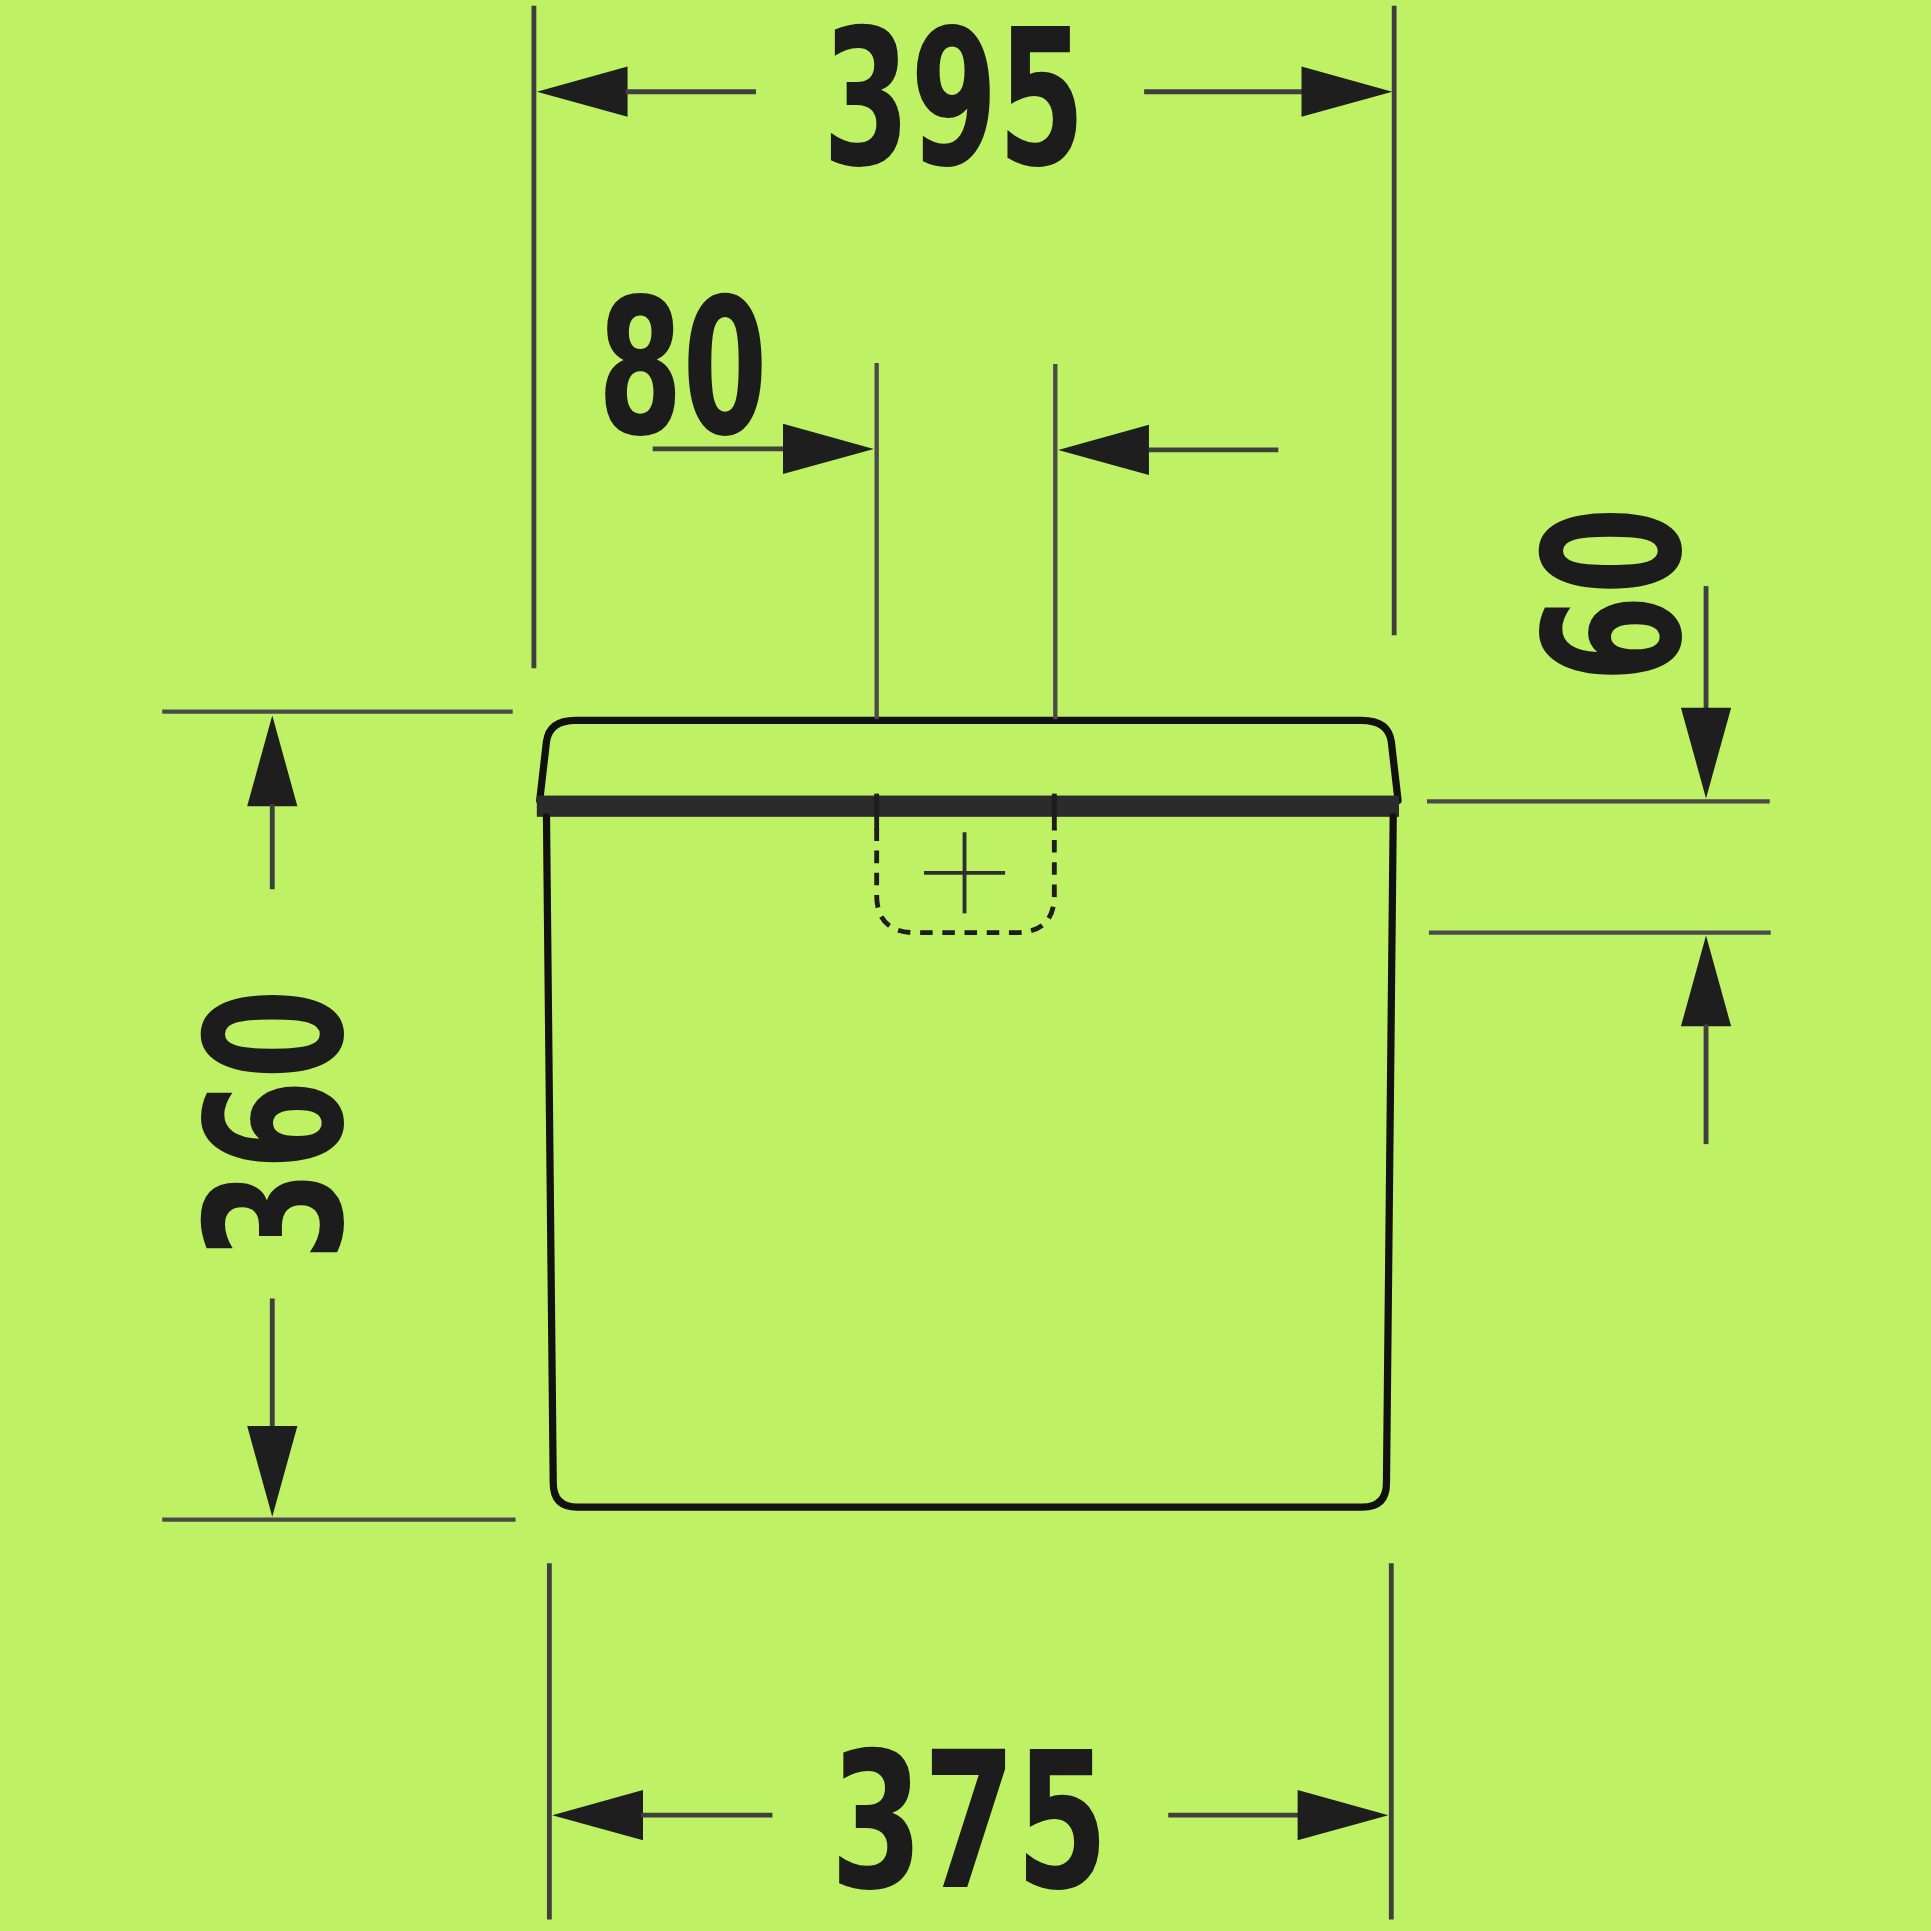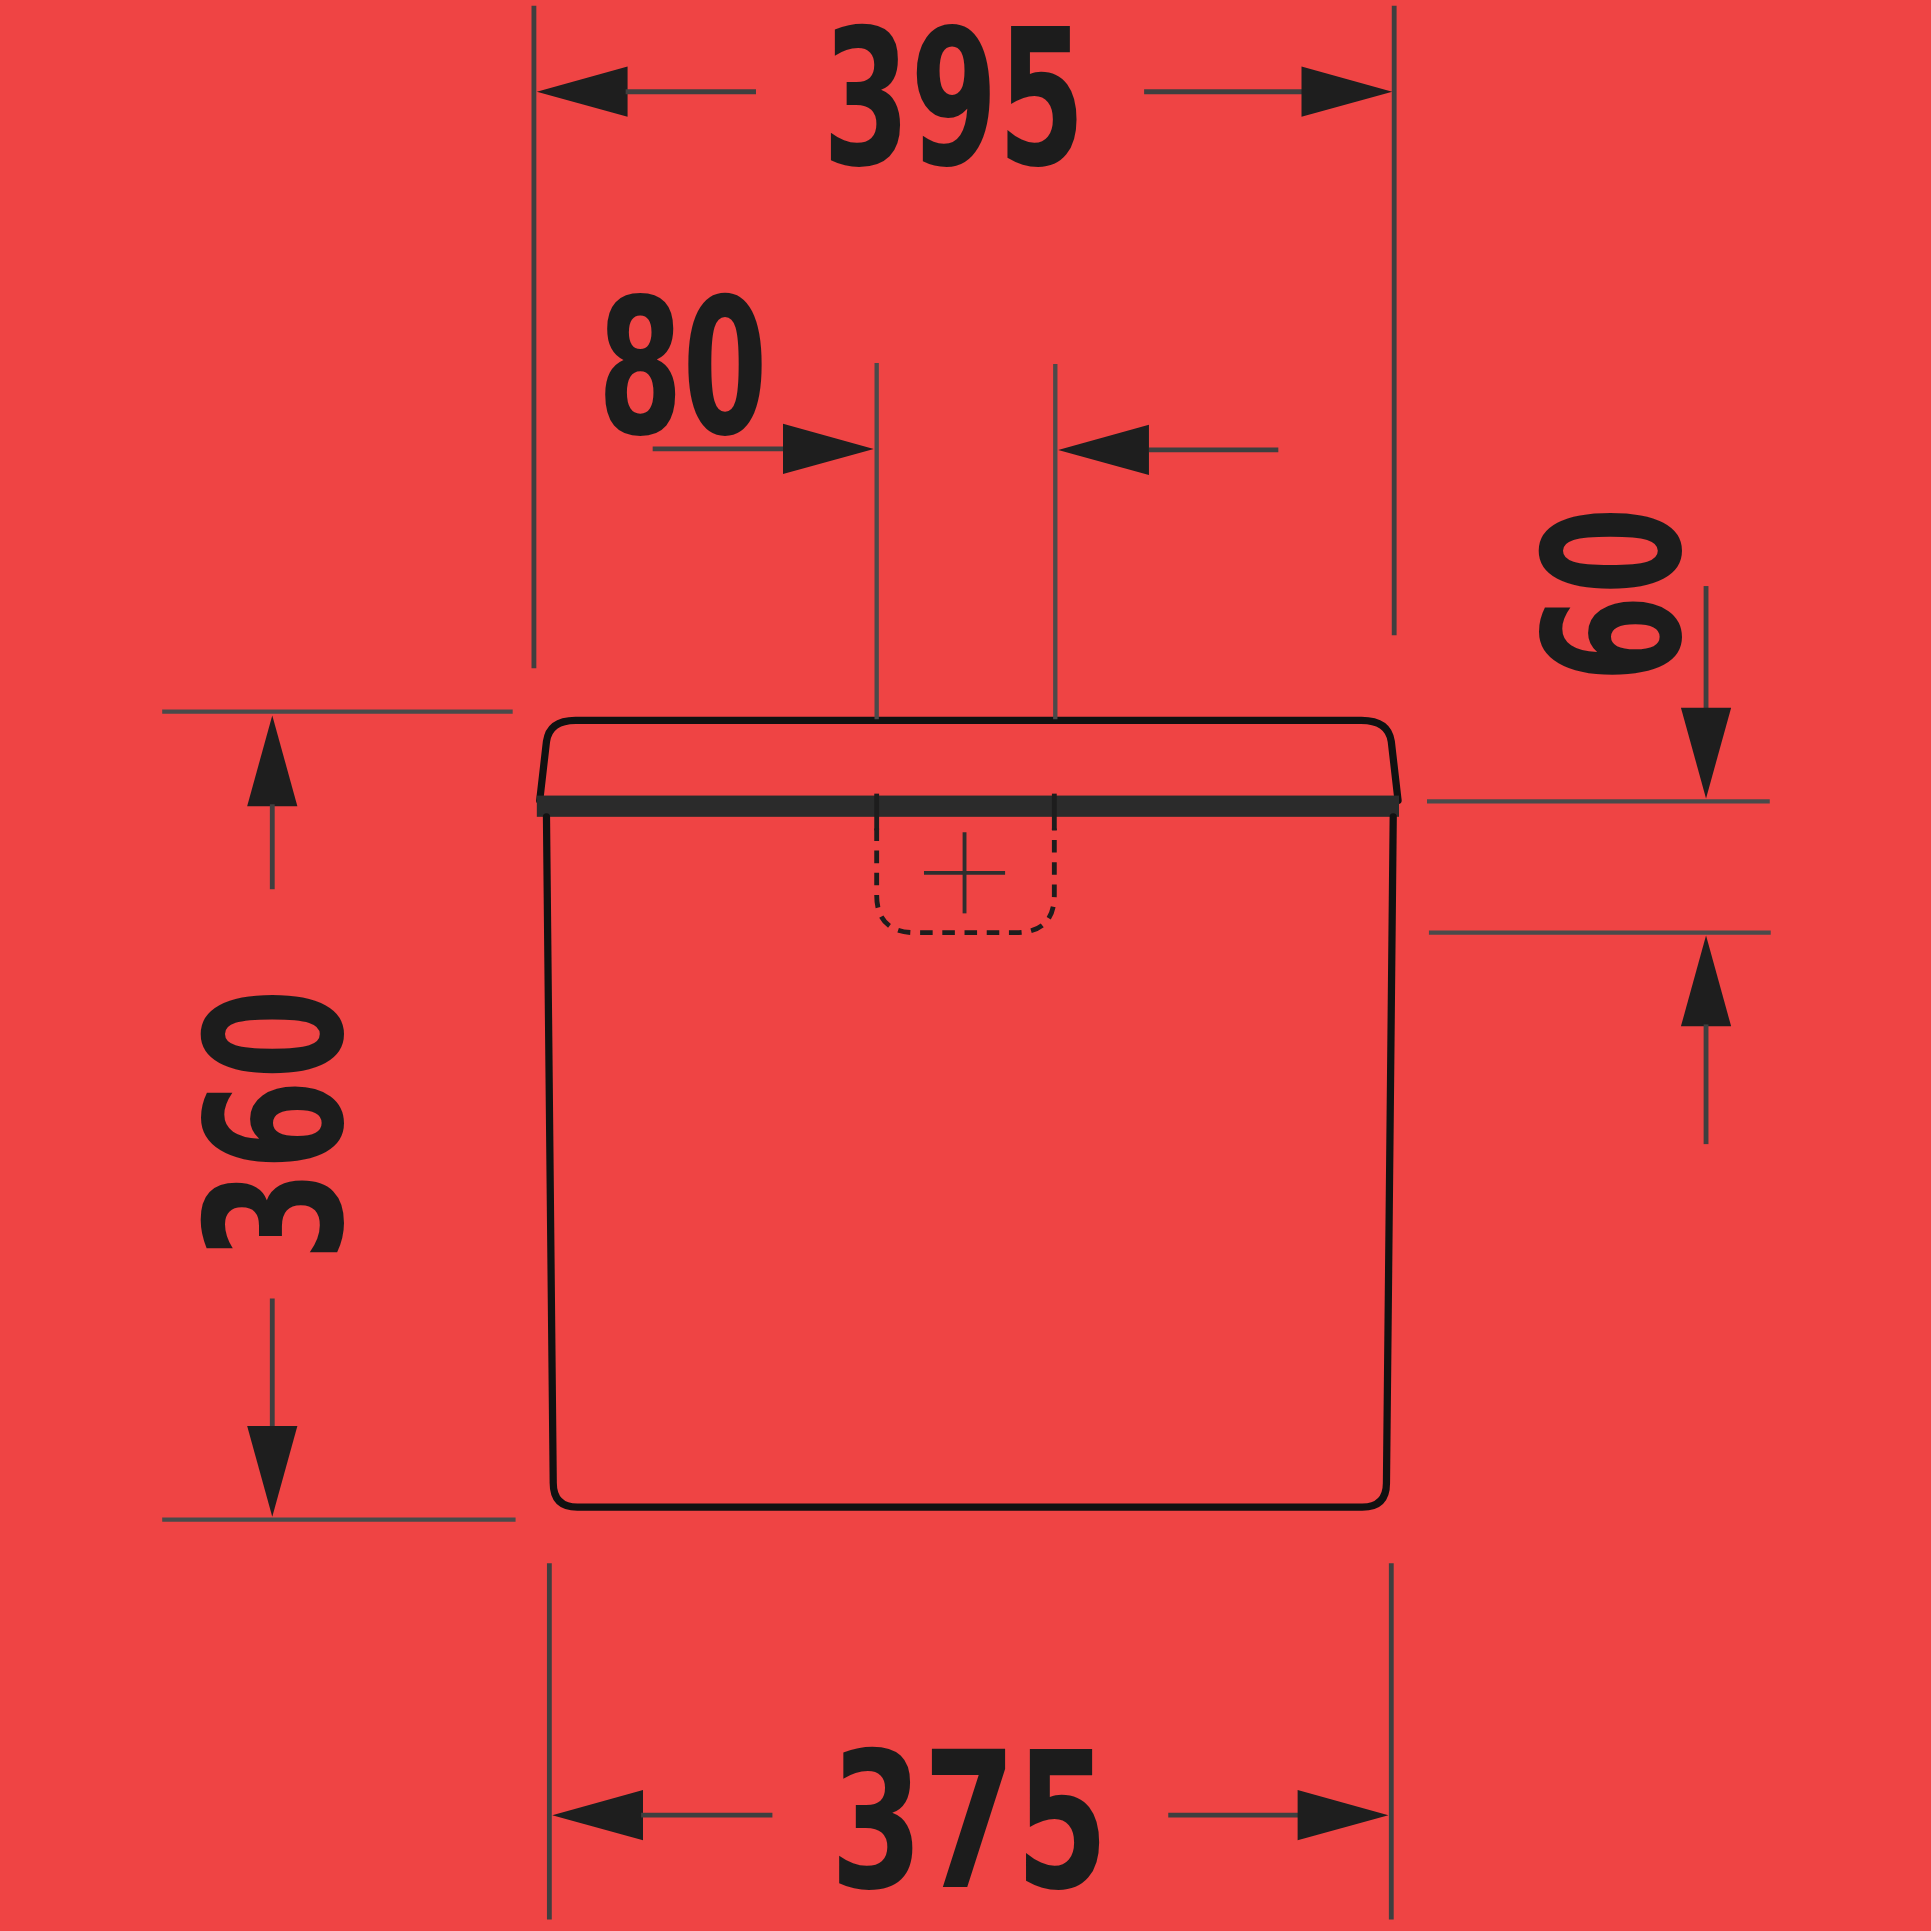--- a/index.html
+++ b/index.html
@@ -1,16 +1,16 @@
 <!DOCTYPE html>
 <html><head>
 <meta charset="utf-8">
 <style>
   html,body{margin:0;padding:0;background:#ffffff;}
-  .canvas{width:1931px;height:1931px;position:relative;background:#ef4444;}
+  .canvas{width:1931px;height:1931px;position:relative;background:#bef264;}
   svg{display:block;}
   .outline{stroke:#111111;stroke-width:7.5;fill:none;stroke-linejoin:round;stroke-linecap:round;}
   .pocket{stroke:#1d1d1d;stroke-width:5;fill:none;stroke-dasharray:13 10;}
   .pocket-solid{stroke:#1d1d1d;stroke-width:5;fill:none;}
   .cross{stroke:#2e2e2e;stroke-width:4;fill:none;}
   .dimline{stroke:#3f3f3f;stroke-width:5;fill:none;}
   .refline{stroke:#4a4a4a;stroke-width:4.5;fill:none;}
   .arrow{fill:#1e1e1e;stroke:none;}
   .dimtext{
     font-family:"DejaVu Sans","Liberation Sans",sans-serif;

